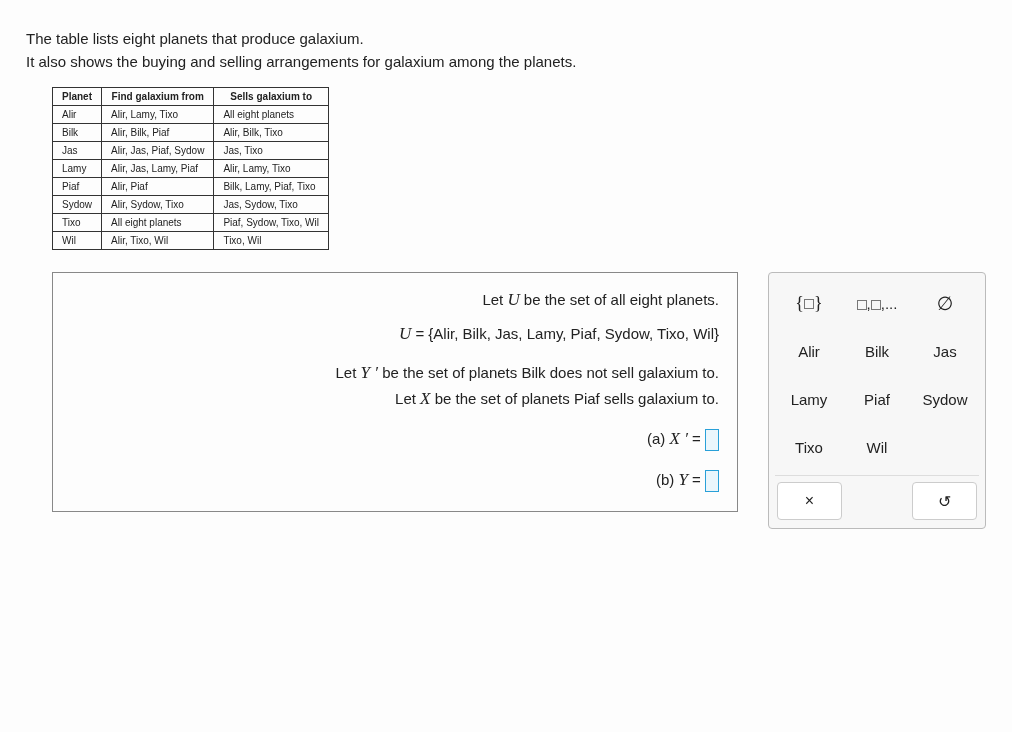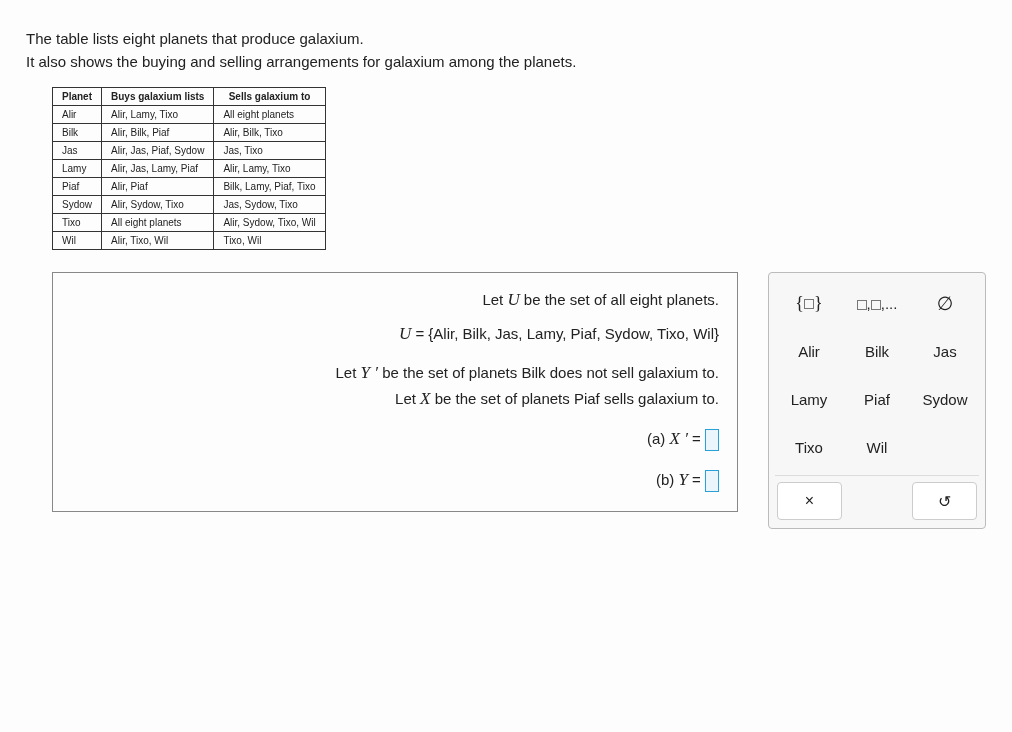--- a/index.html
+++ b/index.html
@@ -97,21 +97,21 @@
 
 <div class="intro">
   <span>The table lists eight planets that produce galaxium.</span><br>
   <span>It also shows the buying and selling arrangements for galaxium among the planets.</span>
 </div>
 
 <table class="data-table">
   <thead>
     <tr>
       <th>Planet</th>
-      <th>Buys galaxium lists</th>
+      <th>Find galaxium from</th>
       <th>Sells galaxium to</th>
     </tr>
   </thead>
   <tbody>
       <tr>
         <td>Alir</td>
         <td>Alir, Lamy, Tixo</td>
         <td>All eight planets</td>
       </tr>
       <tr>
@@ -135,21 +135,21 @@
         <td>Bilk, Lamy, Piaf, Tixo</td>
       </tr>
       <tr>
         <td>Sydow</td>
         <td>Alir, Sydow, Tixo</td>
         <td>Jas, Sydow, Tixo</td>
       </tr>
       <tr>
         <td>Tixo</td>
         <td>All eight planets</td>
-        <td>Alir, Sydow, Tixo, Wil</td>
+        <td>Piaf, Sydow, Tixo, Wil</td>
       </tr>
       <tr>
         <td>Wil</td>
         <td>Alir, Tixo, Wil</td>
         <td>Tixo, Wil</td>
       </tr>
     </tbody>
 </table>
 
 <div class="lower">

